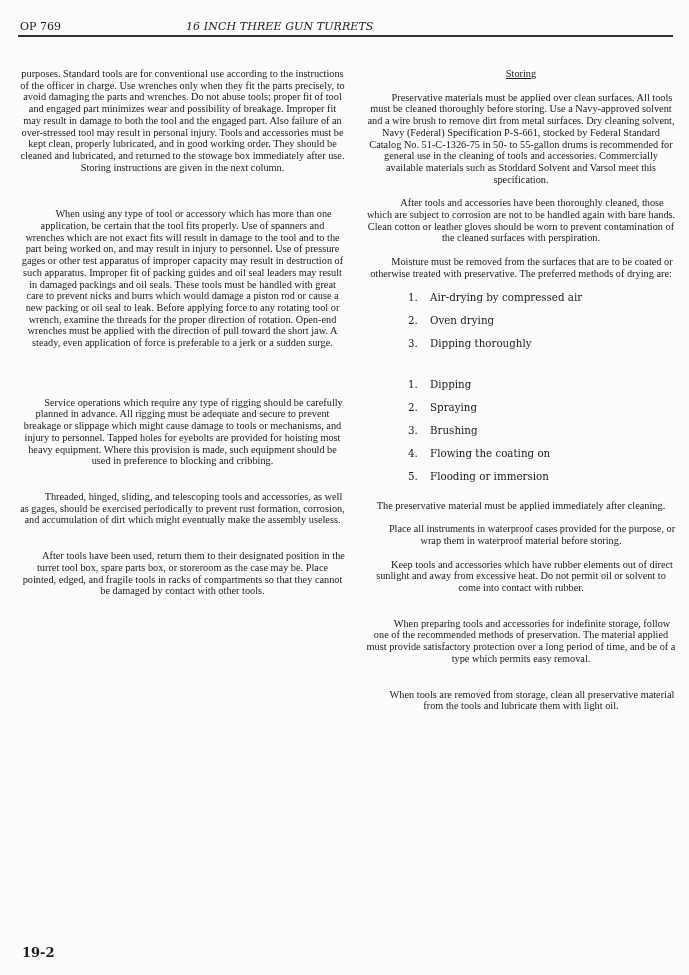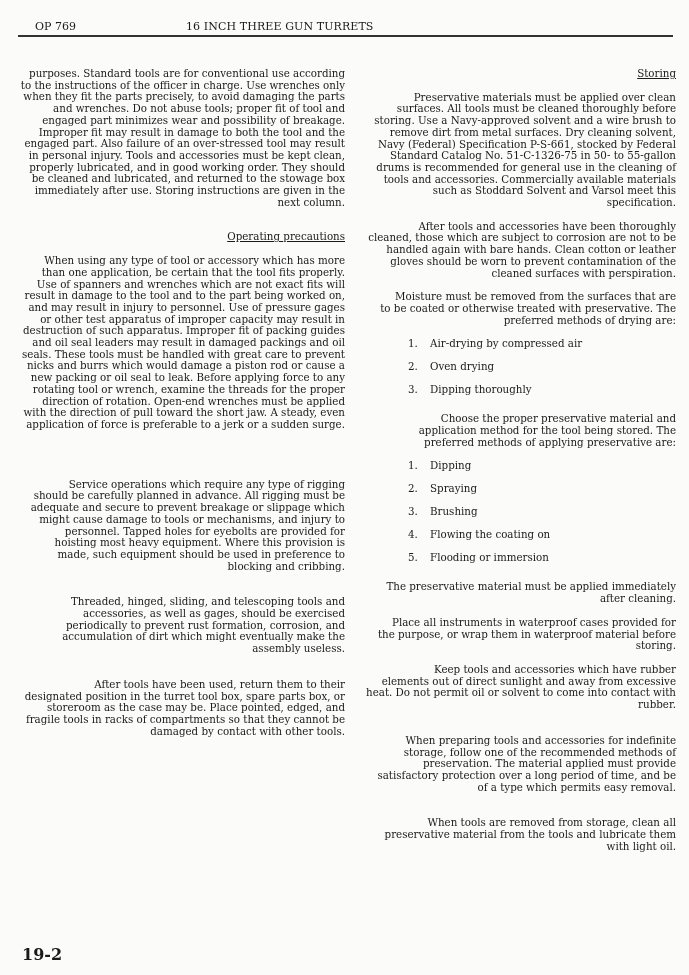--- a/index.html
+++ b/index.html
@@ -1,47 +1,46 @@
 <!DOCTYPE html>
 <html><head>
 <meta charset="utf-8">
 <style>
   html, body { margin: 0; padding: 0; }
   body {
     width: 689px; height: 975px; background: #fbfbf9; position: relative; overflow: hidden;
     font-family: "DejaVu Serif", "Liberation Serif", serif; color: #1a1a1a;
   }
   .header { position: absolute; left: 18px; top: 18px; width: 655px; height: 18px; }
-  .hdr-left { position: absolute; left: 17px; top: 2px; font-size: 11px; }
-  .hdr-title { position: absolute; left: 168px; top: 2px; font-size: 11px; letter-spacing: 0.1px; }
+  .hdr-left { position: absolute; left: 2px; top: 2px; font-size: 11px; }
+  .hdr-title { position: absolute; left: 168px; top: 2px; font-size: 11px; letter-spacing: 0.1px; font-style: italic; }
   .hdr-rule { position: absolute; left: 0; top: 17px; width: 655px; height: 1.5px; background: #333; }
   .col { position: absolute; top: 68px; width: 325px; font-size: 10.3px; line-height: 11.7px; }
   .col-left { left: 20px; }
   .col-right { left: 366px; width: 310px; }
-  p { margin: 0; text-align: right; }
+  p { margin: 0; text-align: center; font-family: Liberation Serif, serif; }
   .ind { text-indent: 22px; }
   .heading { text-decoration: underline; margin: 0; }
   .list { margin: 0; padding: 0; list-style: none; }
   .list li { padding-left: 42px; height: 23px; line-height: 11.7px; }
   .list .num { display: inline-block; width: 22px; }
-  .footer { position: absolute; left: 22px; top: 945px; font-size: 16px; font-weight: bold; }
+  .footer { position: absolute; left: 22px; top: 945px; font-size: 13px; font-weight: bold; }
 </style>
 </head>
 <body>
 
 <div class="header">
   <span class="hdr-left">OP 769</span>
   <span class="hdr-title">16 INCH THREE GUN TURRETS</span>
   <div class="hdr-rule"></div>
 </div>
 
 <div class="col col-left">
   <p>purposes. Standard tools are for conventional use according to the instructions of the officer in charge. Use wrenches only when they fit the parts precisely, to avoid damaging the parts and wrenches. Do not abuse tools; proper fit of tool and engaged part minimizes wear and possibility of breakage. Improper fit may result in damage to both the tool and the engaged part. Also failure of an over-stressed tool may result in personal injury. Tools and accessories must be kept clean, properly lubricated, and in good working order. They should be cleaned and lubricated, and returned to the stowage box immediately after use. Storing instructions are given in the next column.</p>
   <div style="height:23px"></div>
-  <p class="heading">Operating precautions</p>
   <div style="height:12px"></div>
   <p class="ind">When using any type of tool or accessory which has more than one application, be certain that the tool fits properly. Use of spanners and wrenches which are not exact fits will result in damage to the tool and to the part being worked on, and may result in injury to personnel. Use of pressure gages or other test apparatus of improper capacity may result in destruction of such apparatus. Improper fit of packing guides and oil seal leaders may result in damaged packings and oil seals. These tools must be handled with great care to prevent nicks and burrs which would damage a piston rod or cause a new packing or oil seal to leak. Before applying force to any rotating tool or wrench, examine the threads for the proper direction of rotation. Open-end wrenches must be applied with the direction of pull toward the short jaw. A steady, even application of force is preferable to a jerk or a sudden surge.</p>
   <div style="height:24px"></div>
   <div style="height:24px"></div>
   <p class="ind">Service operations which require any type of rigging should be carefully planned in advance. All rigging must be adequate and secure to prevent breakage or slippage which might cause damage to tools or mechanisms, and injury to personnel. Tapped holes for eyebolts are provided for hoisting most heavy equipment. Where this provision is made, such equipment should be used in preference to blocking and cribbing.</p>
   <div style="height:24px"></div>
   <p class="ind">Threaded, hinged, sliding, and telescoping tools and accessories, as well as gages, should be exercised periodically to prevent rust formation, corrosion, and accumulation of dirt which might eventually make the assembly useless.</p>
   <div style="height:24px"></div>
   <p class="ind">After tools have been used, return them to their designated position in the turret tool box, spare parts box, or storeroom as the case may be. Place pointed, edged, and fragile tools in racks of compartments so that they cannot be damaged by contact with other tools.</p>
 </div>
@@ -54,21 +53,20 @@
   <p class="ind">After tools and accessories have been thoroughly cleaned, those which are subject to corrosion are not to be handled again with bare hands. Clean cotton or leather gloves should be worn to prevent contamination of the cleaned surfaces with perspiration.</p>
   <div style="height:12px"></div>
   <p class="ind">Moisture must be removed from the surfaces that are to be coated or otherwise treated with preservative. The preferred methods of drying are:</p>
   <div style="height:12px"></div>
   <ul class="list">
     <li><span class="num">1.</span><span>Air-drying by compressed air</span></li>
     <li><span class="num">2.</span><span>Oven drying</span></li>
     <li><span class="num">3.</span><span>Dipping thoroughly</span></li>
   </ul>
   <div style="height:6px"></div>
-  <p class="ind">Choose the proper preservative material and application method for the tool being stored. The preferred methods of applying preservative are:</p>
   <div style="height:12px"></div>
   <ul class="list">
     <li><span class="num">1.</span><span>Dipping</span></li>
     <li><span class="num">2.</span><span>Spraying</span></li>
     <li><span class="num">3.</span><span>Brushing</span></li>
     <li><span class="num">4.</span><span>Flowing the coating on</span></li>
     <li><span class="num">5.</span><span>Flooding or immersion</span></li>
   </ul>
   <div style="height:6px"></div>
   <p>The preservative material must be applied immediately after cleaning.</p>

